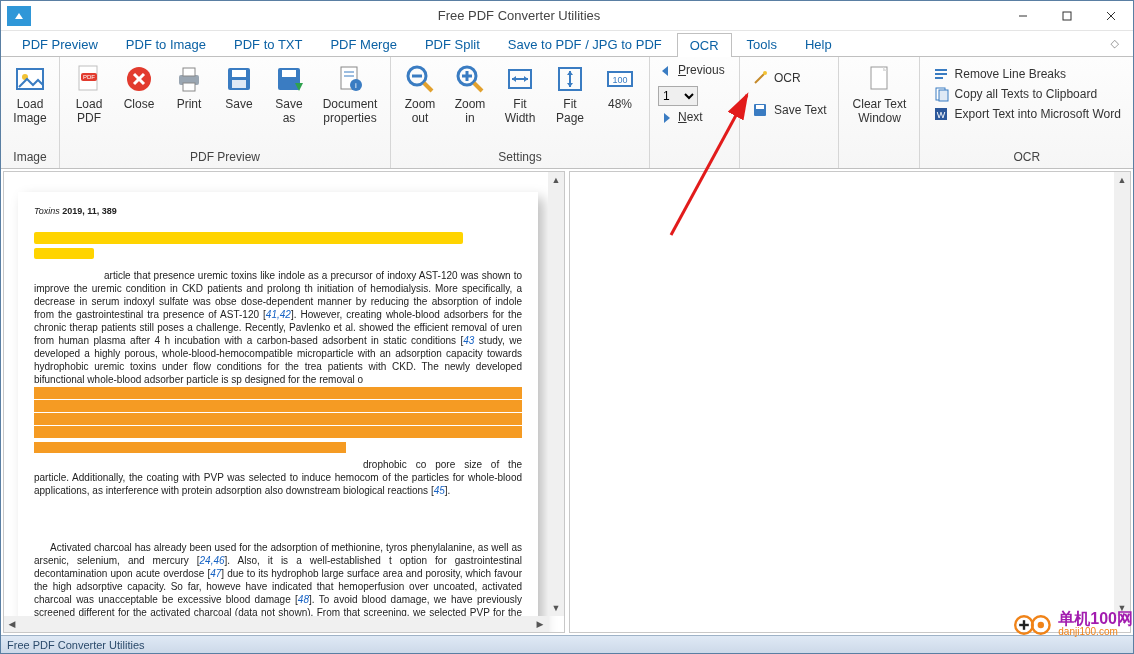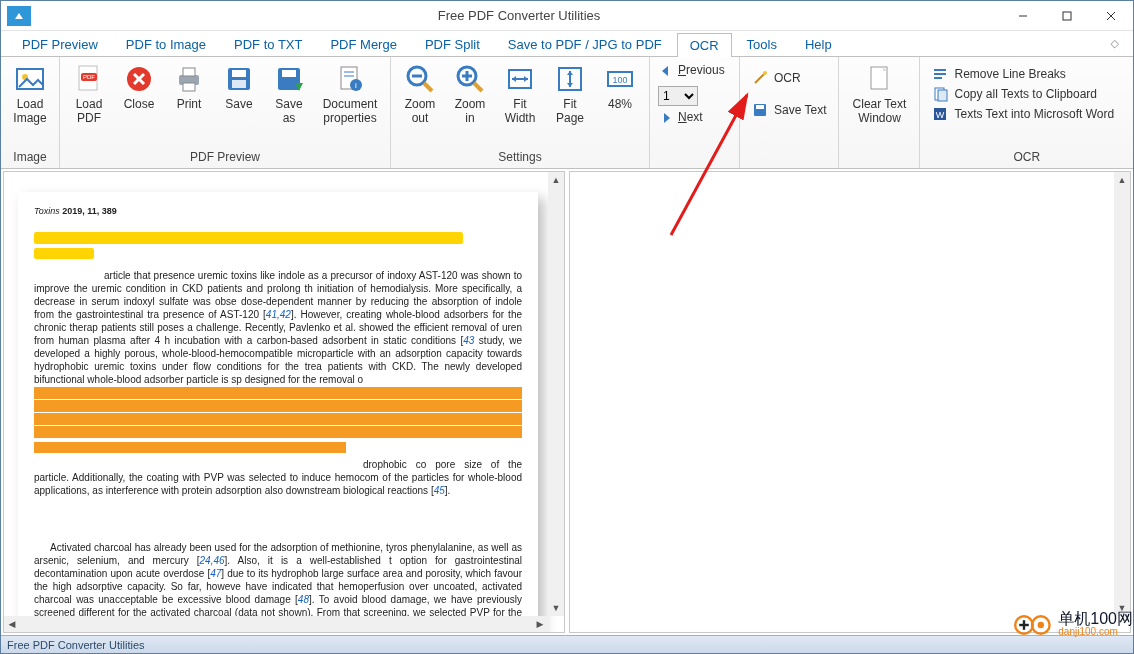--- a/index.html
+++ b/index.html
@@ -37,21 +37,21 @@
 .doc .hdr { font-size: 9px; margin-bottom: 16px; }
 .doc p { font-size: 10px; line-height: 13px; text-align: justify; }
 .doc .link { color:#1461c4;font-style:italic; }
 .hl-y { background:#ffd400; display:inline-block; height:11px; border-radius:2px;}
 .hl-o { background:#f59b23; display:inline-block; height:11px; }
 .bar { display:block; height:12px; margin:1px 0;}
 .statusbar { height:18px; background: linear-gradient(#dfe9f5,#cdd9e9); border-top:1px solid #9fb3c8; font-size:11px; color:#2b4a6b; display:flex; align-items:center; padding:0 6px;}
 .arrow-annot { position:absolute; pointer-events:none; }
 .watermark { position:absolute; right:0; bottom:16px; display:flex; align-items:center; gap:6px; pointer-events:none; }
 .watermark .logo { width:40px; height:24px; }
-.watermark .txt { font-size:16px; font-weight:normal; color:#0f172a; line-height:14px;}
+.watermark .txt { font-size:16px; font-weight:bold; color:#a21caf; line-height:14px;}
 .watermark .sub { font-size:10px; color:#f08318;}
 u.acc{text-decoration:underline;}
 </style>
 </head>
 <body>
 
 <div class="titlebar">
   <div class="app-icon">
     <svg viewBox="0 0 24 24">
         <polygon points="4,18 12,6 20,18" fill="#fff"></polygon>
@@ -298,21 +298,21 @@
               <polygon points="20,4 24,8 20,8" fill="#ddd"></polygon>
             </svg>
           </span>
         <span style="white-space:pre-line">Clear Text
 Window</span>
       </div>
     </div>
     <div class="group-title">&nbsp;</div>
   </div>
 
-  <div class="group" style="flex:1; border-right:none;">
+  <div class="group" style="flex:1; border-right:none;align-items:center;">
     <div class="small-list" style="padding-top:4px;">
       <div class="small-btn">
         <span class="ico">
             <svg viewBox="0 0 16 16">
               <line x1="2" y1="4" x2="14" y2="4" stroke="#3a7cc2" stroke-width="2"></line>
               <line x1="2" y1="8" x2="14" y2="8" stroke="#3a7cc2" stroke-width="2"></line>
               <line x1="2" y1="12" x2="10" y2="12" stroke="#3a7cc2" stroke-width="2"></line>
             </svg>
           </span>
         <span>Remove Line Breaks</span>
@@ -326,21 +326,21 @@
           </span>
         <span>Copy all Texts to Clipboard</span>
       </div>
       <div class="small-btn">
         <span class="ico">
             <svg viewBox="0 0 16 16">
               <rect x="2" y="2" width="12" height="12" fill="#2b579a"></rect>
               <text x="8" y="12" font-size="9" fill="#fff" text-anchor="middle" font-family="Arial">W</text>
             </svg>
           </span>
-        <span>Texts Text into Microsoft Word</span>
+        <span>Export Text into Microsoft Word</span>
       </div>
     </div>
     <div class="group-title">OCR</div>
   </div>
 </div>
 
 <div class="workspace">
 
   <div class="pane">
     <div class="doc">

